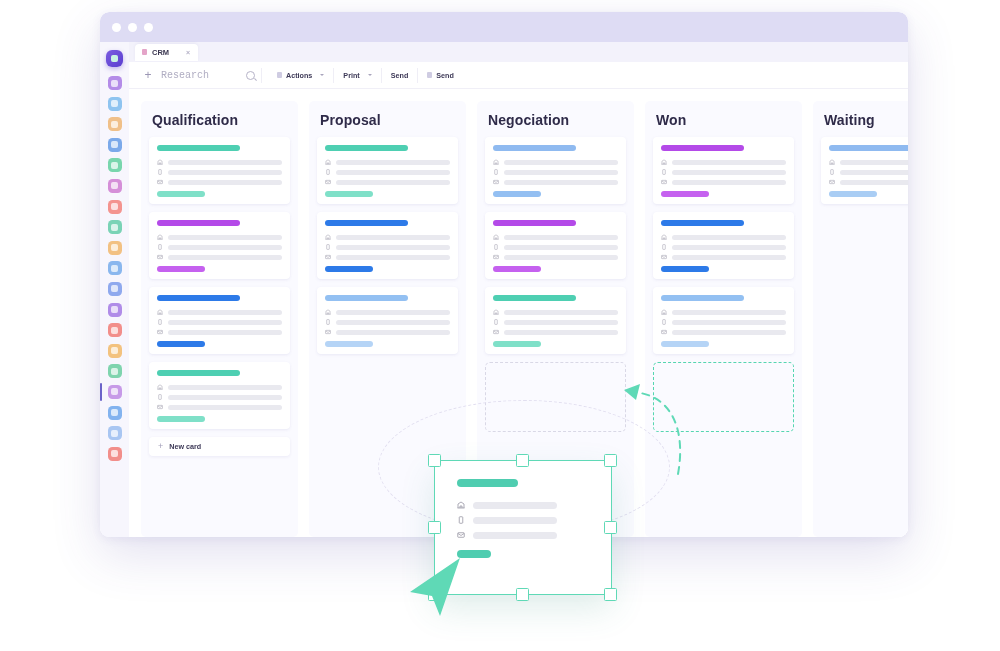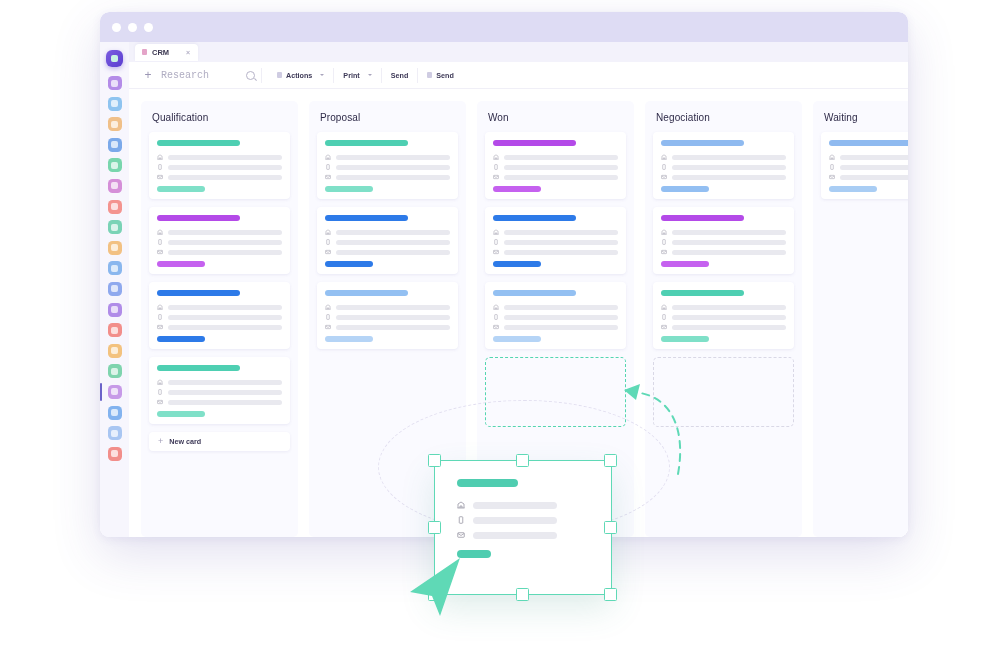--- a/index.html
+++ b/index.html
@@ -111,21 +111,21 @@
   
   .board{
     flex:1;display:flex;gap:11px;padding:12px 10px 0 12px;
     background:#ffffff;overflow:hidden;
   }
   .col{
     width:141px;flex:0 0 141px;background:#fafaff;border-radius:5px;
     padding:9px 8px 0;display:flex;flex-direction:column;
   }
   .col-title{
-    font-size:10px;font-weight:400;color:#2f2b49;margin:2px 0 9px 3px;
+    font-size:14px;font-weight:700;color:#2f2b49;margin:2px 0 9px 3px;
     letter-spacing:.1px;
   }
   .card{
     background:#ffffff;border-radius:4px;padding:8px 8px 7px;
     margin-bottom:8px;box-shadow:0 1px 3px rgba(90,80,160,.10);
   }
   .bar{height:6px;border-radius:3px;}
   .card .title-bar{width:66%;margin-bottom:8px;}
   .line{display:flex;align-items:center;gap:5px;margin-bottom:4px;}
   .line .ico{width:6px;height:6px;flex:none;opacity:.62;}
@@ -454,20 +454,93 @@
                   <svg viewBox="0 0 16 16" class="ico">
                     <rect x="1.5" y="3.6" width="13" height="8.8" rx="1.2" fill="none" stroke="#6d6a80" stroke-width="1.5"></rect>
                     <path d="M2.2 5.2L8 9.2l5.8-4" fill="none" stroke="#6d6a80" stroke-width="1.5"></path>
                   </svg>
                   <span class="ph"></span>
                 </div>
                 <div class="tag" style="background: rgb(181, 212, 246);"></div>
               </div>
             </div>
             <div class="col">
+              <div class="col-title">Negociation</div>
+              <div class="card">
+                <div class="bar title-bar" style="background: rgb(143, 186, 240);"></div>
+                <div class="line">
+                  <svg viewBox="0 0 16 16" class="ico">
+                    <path d="M1 14h14M2.5 14V6L8 2.2 13.5 6v8M6.2 14v-3.6h3.6V14" fill="none" stroke="#6d6a80" stroke-width="1.5"></path>
+                  </svg>
+                  <span class="ph"></span>
+                </div>
+                <div class="line">
+                  <svg viewBox="0 0 16 16" class="ico">
+                    <rect x="4.6" y="1.6" width="6.8" height="12.8" rx="1.4" fill="none" stroke="#6d6a80" stroke-width="1.5"></rect>
+                  </svg>
+                  <span class="ph"></span>
+                </div>
+                <div class="line">
+                  <svg viewBox="0 0 16 16" class="ico">
+                    <rect x="1.5" y="3.6" width="13" height="8.8" rx="1.2" fill="none" stroke="#6d6a80" stroke-width="1.5"></rect>
+                    <path d="M2.2 5.2L8 9.2l5.8-4" fill="none" stroke="#6d6a80" stroke-width="1.5"></path>
+                  </svg>
+                  <span class="ph"></span>
+                </div>
+                <div class="tag" style="background: rgb(147, 191, 242);"></div>
+              </div>
+              <div class="card">
+                <div class="bar title-bar" style="background: rgb(180, 74, 232);"></div>
+                <div class="line">
+                  <svg viewBox="0 0 16 16" class="ico">
+                    <path d="M1 14h14M2.5 14V6L8 2.2 13.5 6v8M6.2 14v-3.6h3.6V14" fill="none" stroke="#6d6a80" stroke-width="1.5"></path>
+                  </svg>
+                  <span class="ph"></span>
+                </div>
+                <div class="line">
+                  <svg viewBox="0 0 16 16" class="ico">
+                    <rect x="4.6" y="1.6" width="6.8" height="12.8" rx="1.4" fill="none" stroke="#6d6a80" stroke-width="1.5"></rect>
+                  </svg>
+                  <span class="ph"></span>
+                </div>
+                <div class="line">
+                  <svg viewBox="0 0 16 16" class="ico">
+                    <rect x="1.5" y="3.6" width="13" height="8.8" rx="1.2" fill="none" stroke="#6d6a80" stroke-width="1.5"></rect>
+                    <path d="M2.2 5.2L8 9.2l5.8-4" fill="none" stroke="#6d6a80" stroke-width="1.5"></path>
+                  </svg>
+                  <span class="ph"></span>
+                </div>
+                <div class="tag" style="background: rgb(197, 97, 239);"></div>
+              </div>
+              <div class="card">
+                <div class="bar title-bar" style="background: rgb(78, 207, 178);"></div>
+                <div class="line">
+                  <svg viewBox="0 0 16 16" class="ico">
+                    <path d="M1 14h14M2.5 14V6L8 2.2 13.5 6v8M6.2 14v-3.6h3.6V14" fill="none" stroke="#6d6a80" stroke-width="1.5"></path>
+                  </svg>
+                  <span class="ph"></span>
+                </div>
+                <div class="line">
+                  <svg viewBox="0 0 16 16" class="ico">
+                    <rect x="4.6" y="1.6" width="6.8" height="12.8" rx="1.4" fill="none" stroke="#6d6a80" stroke-width="1.5"></rect>
+                  </svg>
+                  <span class="ph"></span>
+                </div>
+                <div class="line">
+                  <svg viewBox="0 0 16 16" class="ico">
+                    <rect x="1.5" y="3.6" width="13" height="8.8" rx="1.2" fill="none" stroke="#6d6a80" stroke-width="1.5"></rect>
+                    <path d="M2.2 5.2L8 9.2l5.8-4" fill="none" stroke="#6d6a80" stroke-width="1.5"></path>
+                  </svg>
+                  <span class="ph"></span>
+                </div>
+                <div class="tag" style="background: rgb(127, 224, 200);"></div>
+              </div>
+              <div class="dropzone"></div>
+            </div>
+            <div class="col">
               <div class="col-title">Won</div>
               <div class="card">
                 <div class="bar title-bar" style="background: rgb(180, 74, 232);"></div>
                 <div class="line">
                   <svg viewBox="0 0 16 16" class="ico">
                     <path d="M1 14h14M2.5 14V6L8 2.2 13.5 6v8M6.2 14v-3.6h3.6V14" fill="none" stroke="#6d6a80" stroke-width="1.5"></path>
                   </svg>
                   <span class="ph"></span>
                 </div>
                 <div class="line">
@@ -525,93 +598,20 @@
                 <div class="line">
                   <svg viewBox="0 0 16 16" class="ico">
                     <rect x="1.5" y="3.6" width="13" height="8.8" rx="1.2" fill="none" stroke="#6d6a80" stroke-width="1.5"></rect>
                     <path d="M2.2 5.2L8 9.2l5.8-4" fill="none" stroke="#6d6a80" stroke-width="1.5"></path>
                   </svg>
                   <span class="ph"></span>
                 </div>
                 <div class="tag" style="background: rgb(181, 212, 246);"></div>
               </div>
               <div class="dropzone accent"></div>
-            </div>
-            <div class="col">
-              <div class="col-title">Negociation</div>
-              <div class="card">
-                <div class="bar title-bar" style="background: rgb(143, 186, 240);"></div>
-                <div class="line">
-                  <svg viewBox="0 0 16 16" class="ico">
-                    <path d="M1 14h14M2.5 14V6L8 2.2 13.5 6v8M6.2 14v-3.6h3.6V14" fill="none" stroke="#6d6a80" stroke-width="1.5"></path>
-                  </svg>
-                  <span class="ph"></span>
-                </div>
-                <div class="line">
-                  <svg viewBox="0 0 16 16" class="ico">
-                    <rect x="4.6" y="1.6" width="6.8" height="12.8" rx="1.4" fill="none" stroke="#6d6a80" stroke-width="1.5"></rect>
-                  </svg>
-                  <span class="ph"></span>
-                </div>
-                <div class="line">
-                  <svg viewBox="0 0 16 16" class="ico">
-                    <rect x="1.5" y="3.6" width="13" height="8.8" rx="1.2" fill="none" stroke="#6d6a80" stroke-width="1.5"></rect>
-                    <path d="M2.2 5.2L8 9.2l5.8-4" fill="none" stroke="#6d6a80" stroke-width="1.5"></path>
-                  </svg>
-                  <span class="ph"></span>
-                </div>
-                <div class="tag" style="background: rgb(147, 191, 242);"></div>
-              </div>
-              <div class="card">
-                <div class="bar title-bar" style="background: rgb(180, 74, 232);"></div>
-                <div class="line">
-                  <svg viewBox="0 0 16 16" class="ico">
-                    <path d="M1 14h14M2.5 14V6L8 2.2 13.5 6v8M6.2 14v-3.6h3.6V14" fill="none" stroke="#6d6a80" stroke-width="1.5"></path>
-                  </svg>
-                  <span class="ph"></span>
-                </div>
-                <div class="line">
-                  <svg viewBox="0 0 16 16" class="ico">
-                    <rect x="4.6" y="1.6" width="6.8" height="12.8" rx="1.4" fill="none" stroke="#6d6a80" stroke-width="1.5"></rect>
-                  </svg>
-                  <span class="ph"></span>
-                </div>
-                <div class="line">
-                  <svg viewBox="0 0 16 16" class="ico">
-                    <rect x="1.5" y="3.6" width="13" height="8.8" rx="1.2" fill="none" stroke="#6d6a80" stroke-width="1.5"></rect>
-                    <path d="M2.2 5.2L8 9.2l5.8-4" fill="none" stroke="#6d6a80" stroke-width="1.5"></path>
-                  </svg>
-                  <span class="ph"></span>
-                </div>
-                <div class="tag" style="background: rgb(197, 97, 239);"></div>
-              </div>
-              <div class="card">
-                <div class="bar title-bar" style="background: rgb(78, 207, 178);"></div>
-                <div class="line">
-                  <svg viewBox="0 0 16 16" class="ico">
-                    <path d="M1 14h14M2.5 14V6L8 2.2 13.5 6v8M6.2 14v-3.6h3.6V14" fill="none" stroke="#6d6a80" stroke-width="1.5"></path>
-                  </svg>
-                  <span class="ph"></span>
-                </div>
-                <div class="line">
-                  <svg viewBox="0 0 16 16" class="ico">
-                    <rect x="4.6" y="1.6" width="6.8" height="12.8" rx="1.4" fill="none" stroke="#6d6a80" stroke-width="1.5"></rect>
-                  </svg>
-                  <span class="ph"></span>
-                </div>
-                <div class="line">
-                  <svg viewBox="0 0 16 16" class="ico">
-                    <rect x="1.5" y="3.6" width="13" height="8.8" rx="1.2" fill="none" stroke="#6d6a80" stroke-width="1.5"></rect>
-                    <path d="M2.2 5.2L8 9.2l5.8-4" fill="none" stroke="#6d6a80" stroke-width="1.5"></path>
-                  </svg>
-                  <span class="ph"></span>
-                </div>
-                <div class="tag" style="background: rgb(127, 224, 200);"></div>
-              </div>
-              <div class="dropzone"></div>
             </div>
             <div class="col">
               <div class="col-title">Waiting</div>
               <div class="card">
                 <div class="bar title-bar" style="background: rgb(143, 186, 240);"></div>
                 <div class="line">
                   <svg viewBox="0 0 16 16" class="ico">
                     <path d="M1 14h14M2.5 14V6L8 2.2 13.5 6v8M6.2 14v-3.6h3.6V14" fill="none" stroke="#6d6a80" stroke-width="1.5"></path>
                   </svg>
                   <span class="ph"></span>

